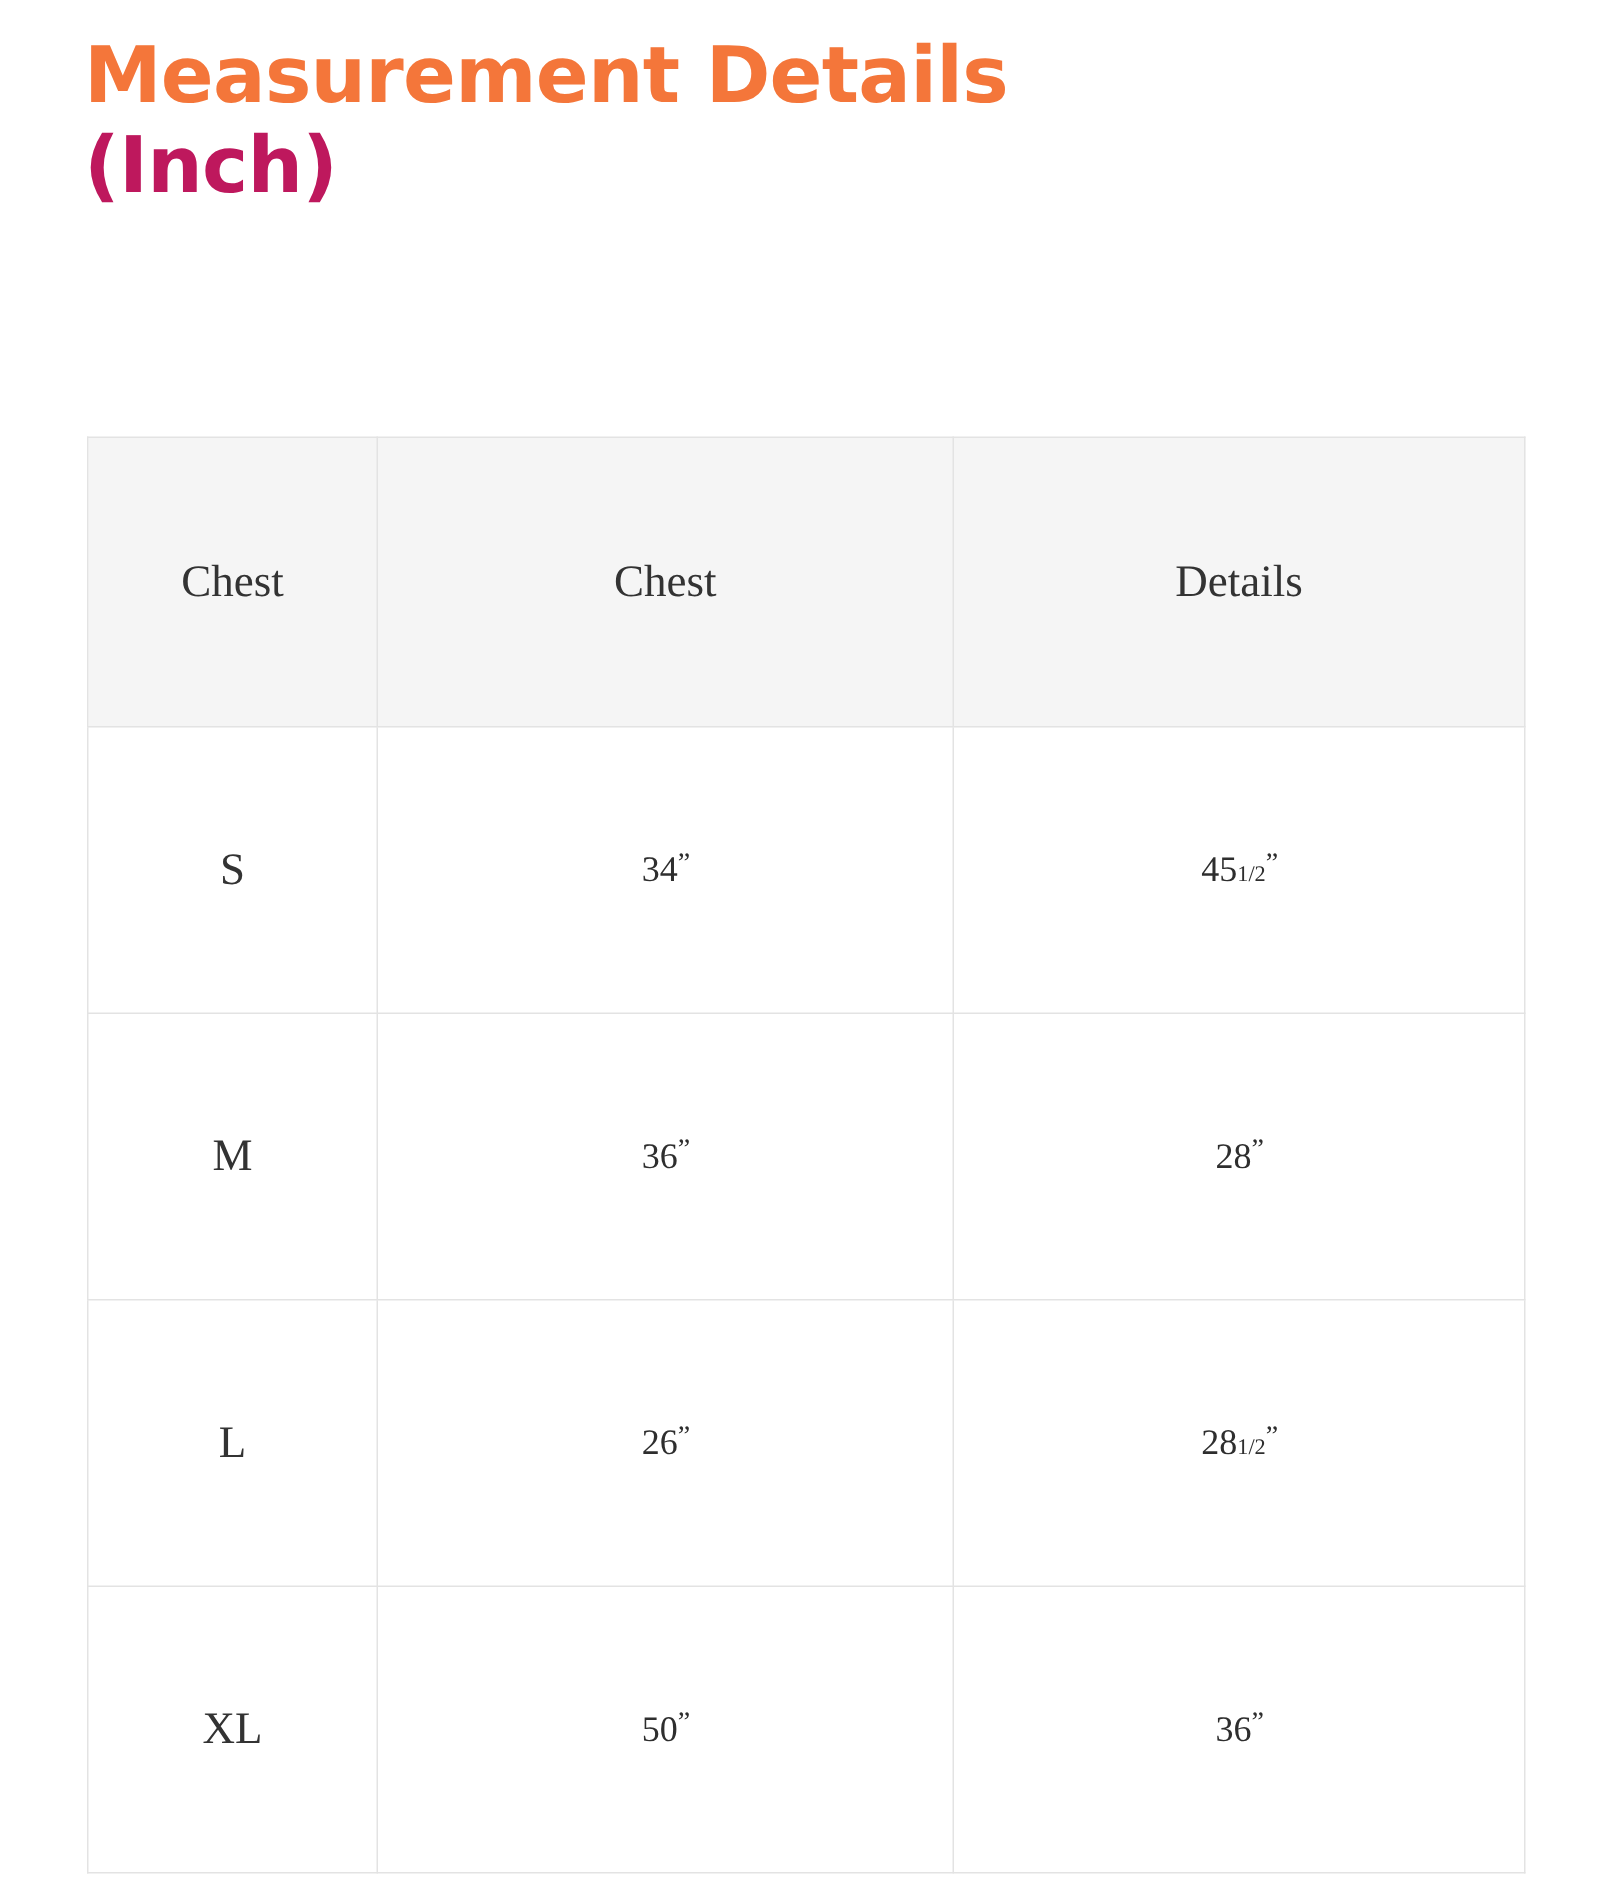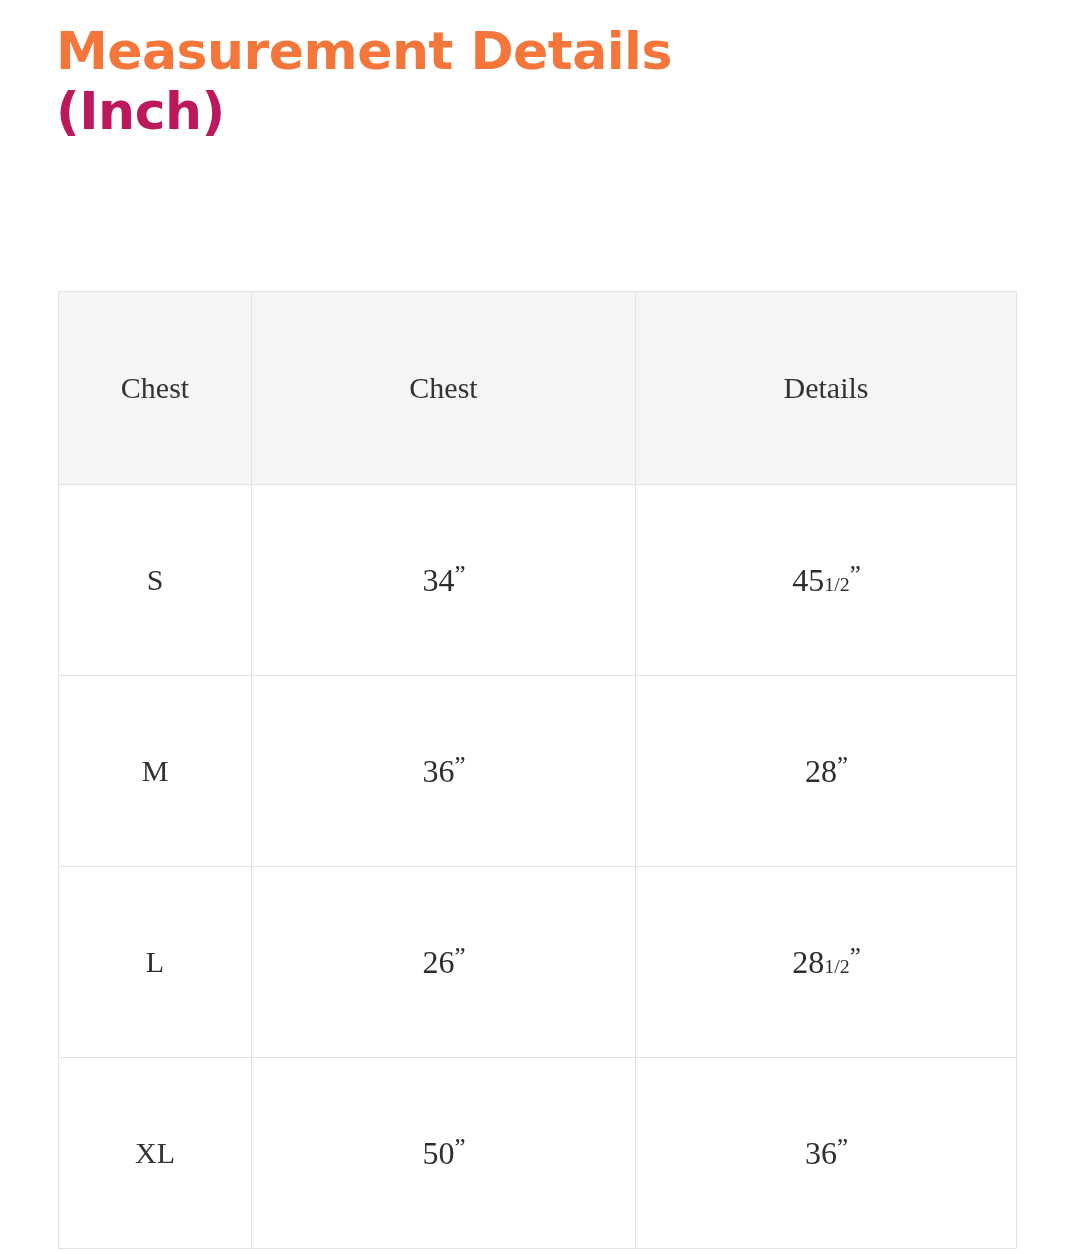--- a/index.html
+++ b/index.html
@@ -63,21 +63,21 @@
   }
   table.measure thead th {
     background: #f5f5f5;
     height: 190px;
     font-size: 30px;
     color: #333333;
   }
   table.measure tbody td {
     background: #ffffff;
     height: 188px;
-    font-size: 32px;
+    font-size: 24px;
     color: #2e2e2e;
   }
   table.measure tbody td.size-cell {
     font-size: 30px;
     color: #333333;
   }
   .frac {
     font-size: 0.62em;
     vertical-align: baseline;
     text-align: center;

